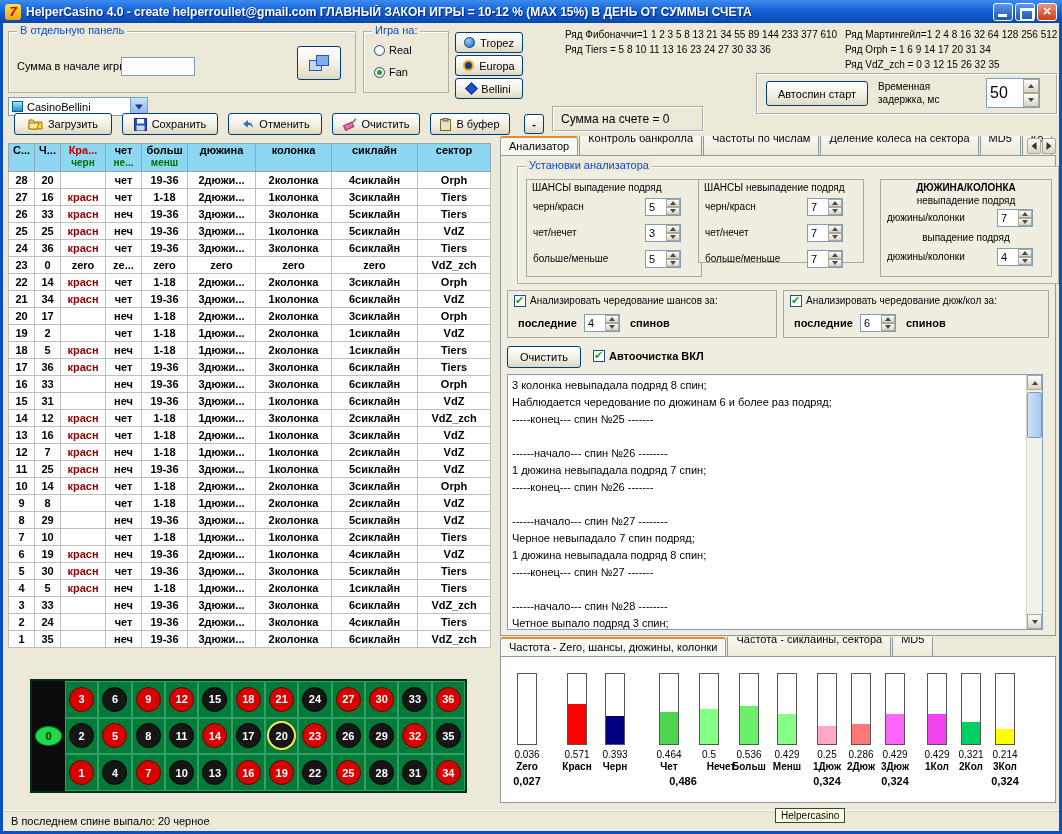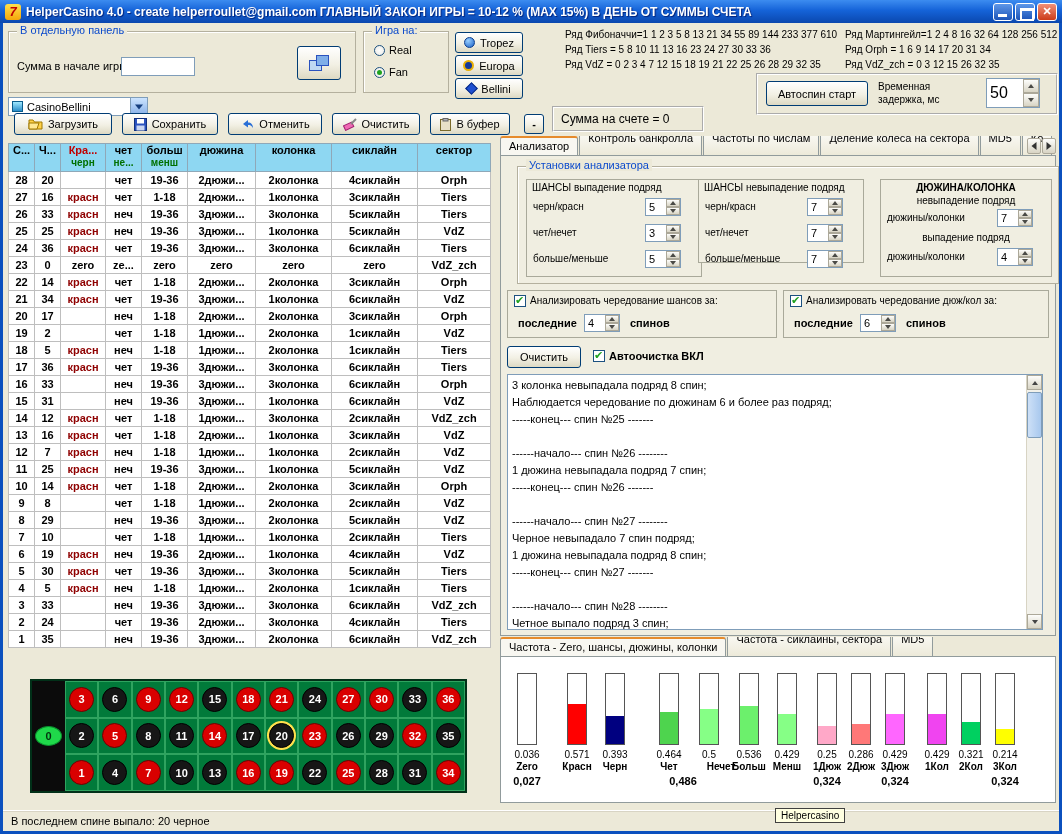--- a/index.html
+++ b/index.html
@@ -170,21 +170,20 @@
     <span>Europa</span>
   </div>
   <div class="xpbtn" style="left:452px;top:78px;width:68px;height:21px;">
     <span class="ic" style="width:9px;height:9px;background:#1E4FD0;border:1px solid #0A2C80;transform:rotate(45deg);"></span>
     <span>Bellini</span>
   </div>
 
   <div style="position:absolute;left:562px;top:27px;">
     <div class="series-line">Ряд Фибоначчи=1 1 2 3 5 8 13 21 34 55 89 144 233 377 610</div>
     <div class="series-line">Ряд Tiers = 5 8 10 11 13 16 23 24 27 30 33 36</div>
-    <div class="series-line">Ряд VdZ = 0 2 3 4 7 12 15 18 19 21 22 25 26 28 29 32 35</div>
   </div>
   <div style="position:absolute;left:842px;top:27px;">
     <div class="series-line">Ряд Мартингейл=1 2 4 8 16 32 64 128 256 512</div>
     <div class="series-line">Ряд Orph = 1 6 9 14 17 20 31 34</div>
     <div class="series-line">Ряд VdZ_zch = 0 3 12 15 26 32 35</div>
   </div>
 
   <div style="position:absolute;left:753px;top:73px;width:302px;height:42px;border:2px groove #fff;">
     <div class="xpbtn" style="left:8px;top:6px;width:102px;height:25px;">
       <span>Автоспин старт</span>

